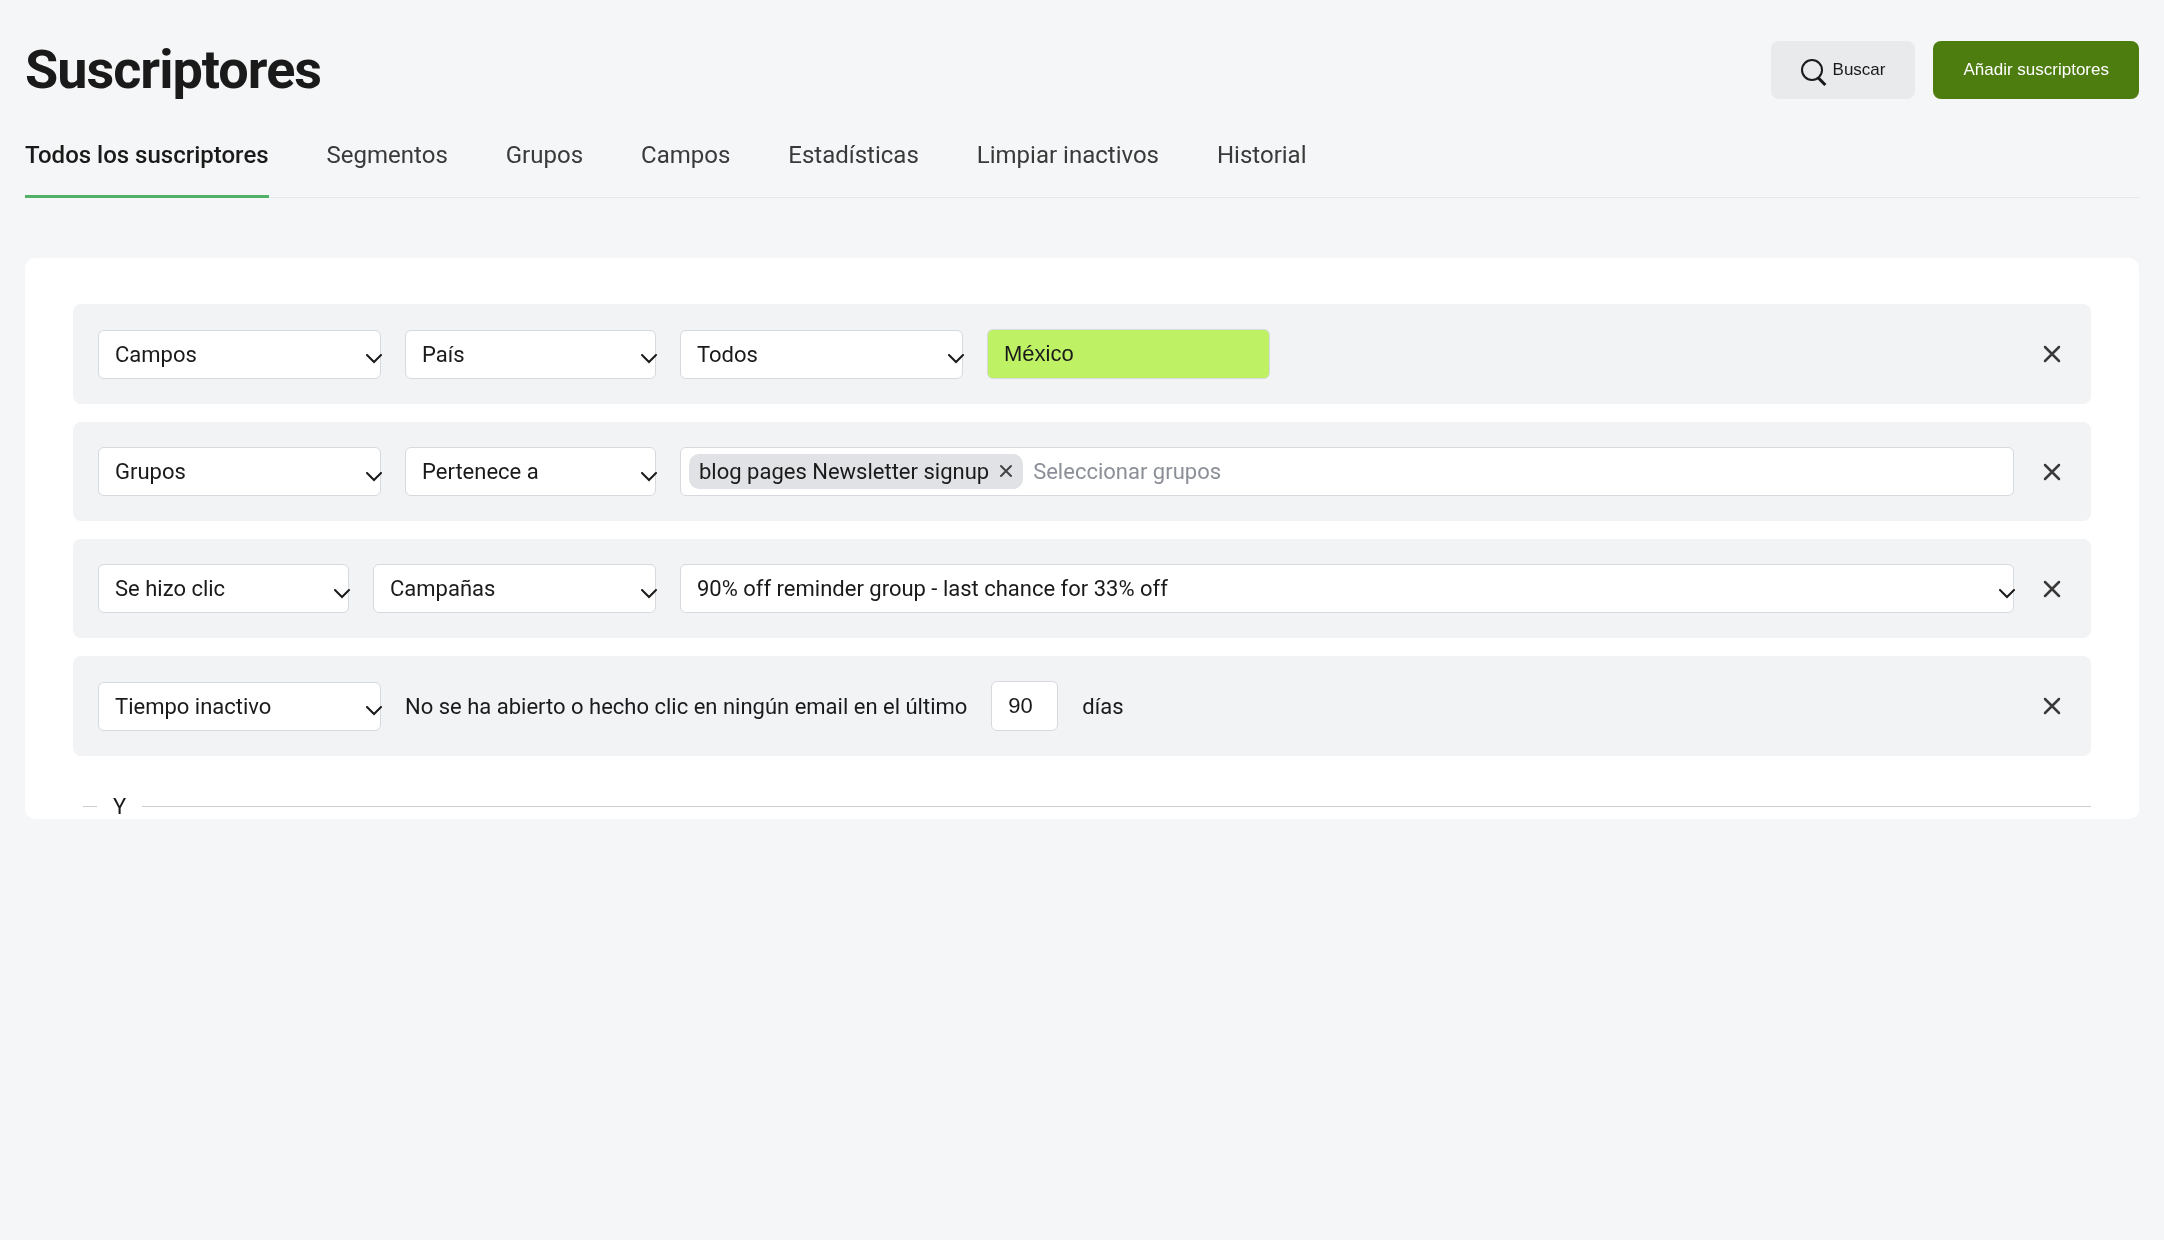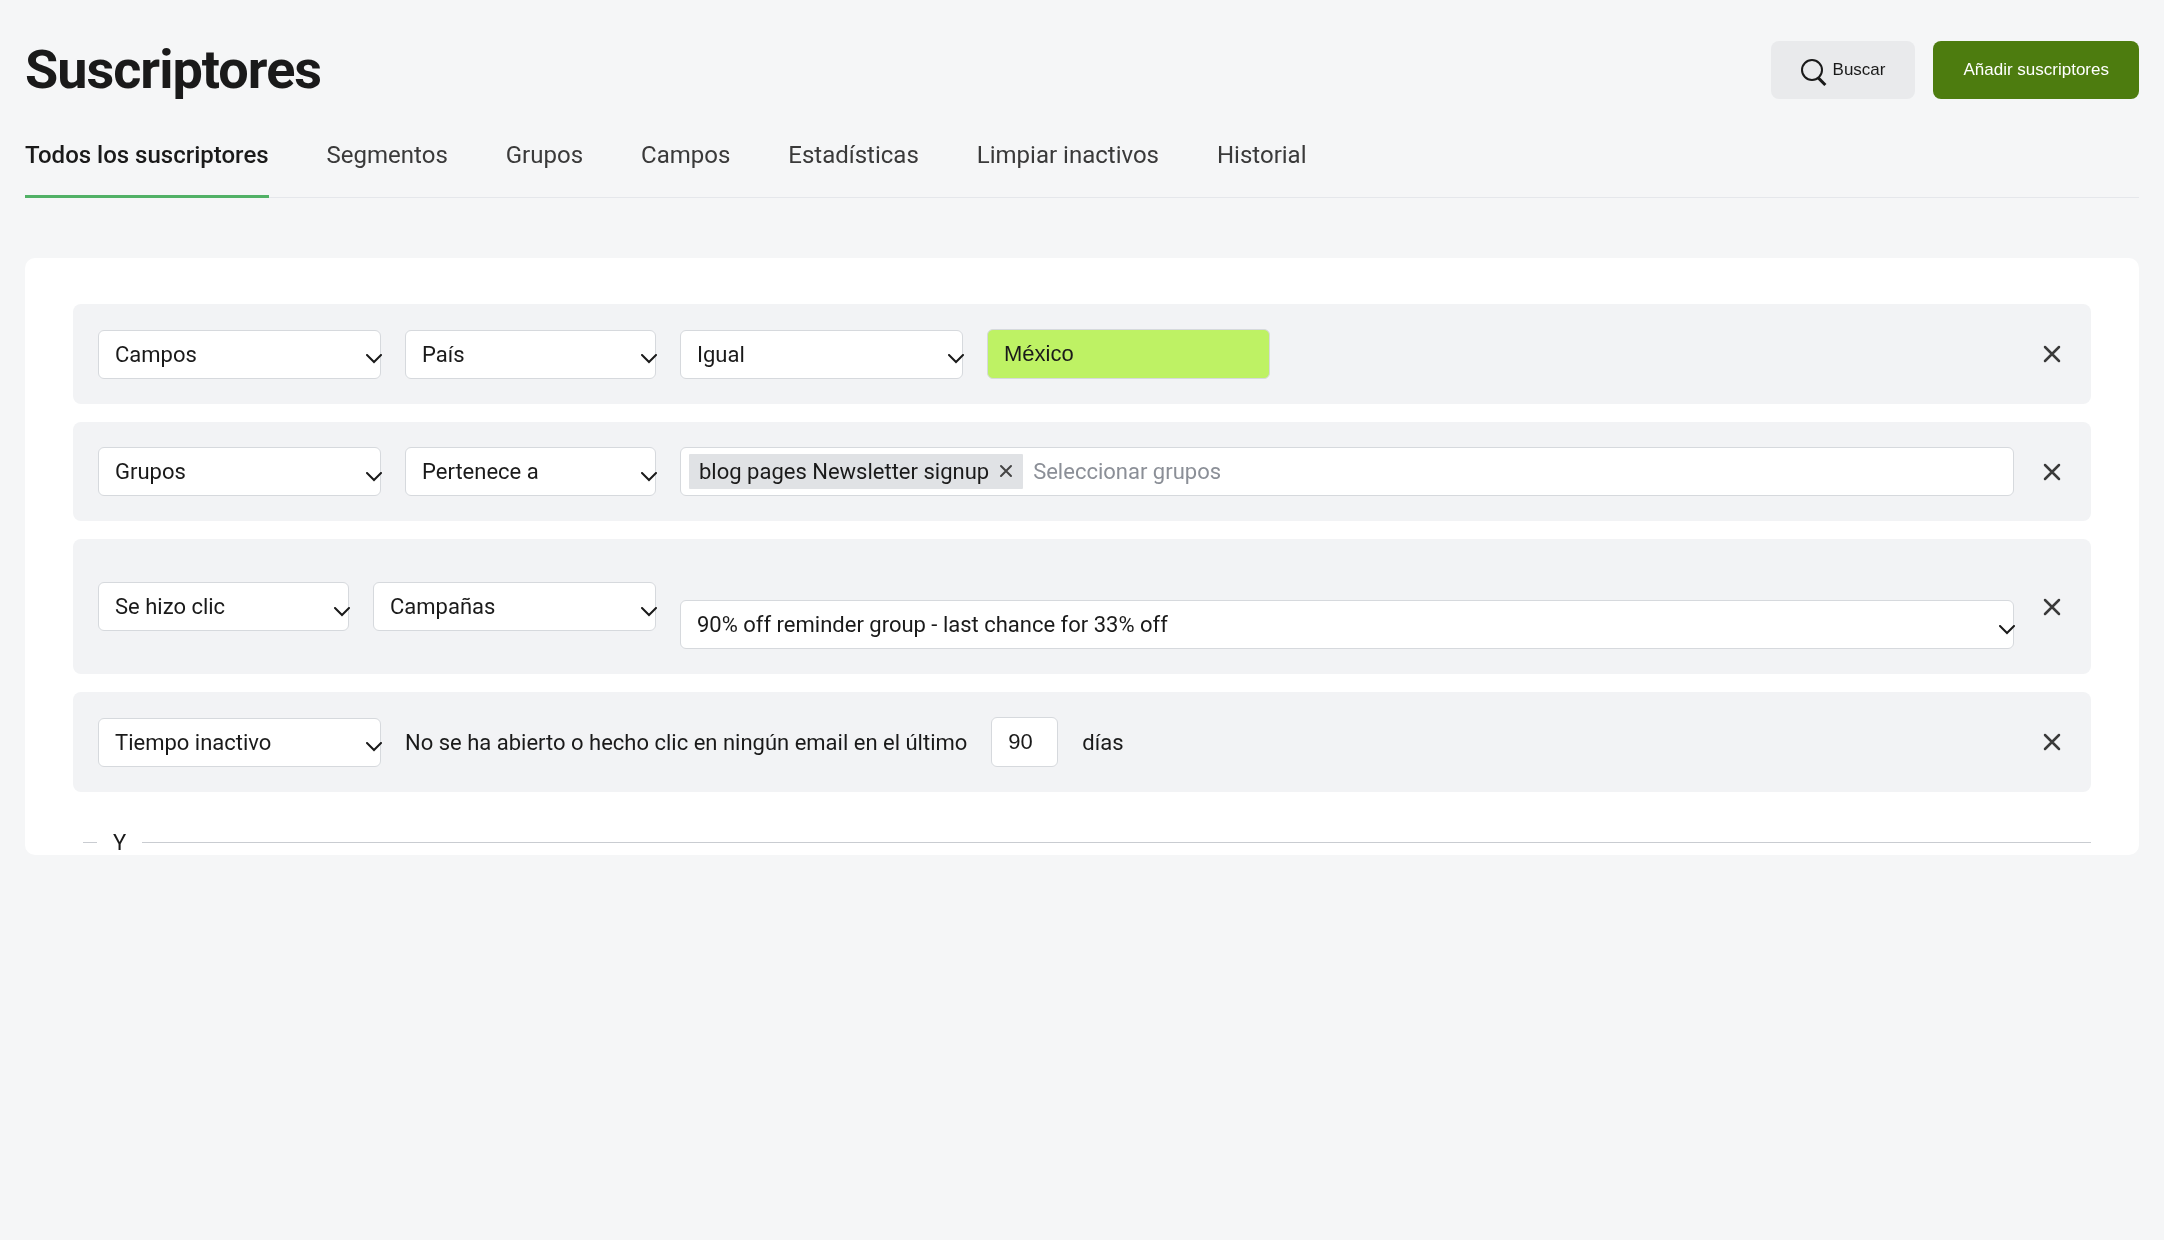--- a/index.html
+++ b/index.html
@@ -103,21 +103,21 @@
   padding: 11px 44px 11px 16px;
   font-size: 22px;
   color: #1a1a1a;
   cursor: pointer;
   display: flex;
   align-items: center;
 }
 .select-w1 { width: 283px; flex-shrink: 0; }
 .select-w2 { width: 251px; flex-shrink: 0; }
 .select-w3 { width: 283px; flex-shrink: 0; }
-.select-wide { flex: 1; margin-top: 36px; }
+.select-wide { flex: 1; }
 .input-text {
   background: #bef264;
   border: 1px solid #d6d9dd;
   border-radius: 6px;
   padding: 11px 16px;
   font-size: 22px;
   color: #1a1a1a;
   width: 283px;
 }
 .input-small {
@@ -156,21 +156,21 @@
   border: 1px solid #d6d9dd;
   border-radius: 6px;
   padding: 6px 8px;
   display: flex;
   align-items: center;
   gap: 10px;
   flex: 1;
 }
 .tag {
   background: #e0e2e5;
-  border-radius: 1px;
+  border-radius: 10px;
   padding: 5px 10px;
   display: inline-flex;
   align-items: center;
   gap: 10px;
   font-size: 22px;
   color: #1a1a1a;
 }
 .tag-close {
   cursor: pointer;
   font-size: 18px;
@@ -244,21 +244,21 @@
     </div>
     <div class="select select-w2">
       <span>País</span>
       <span class="chevron">
         <svg width="16" height="10" viewBox="0 0 16 10">
             <path d="M1 1l7 7 7-7" stroke="#1a1a1a" stroke-width="2" fill="none" stroke-linecap="round"></path>
           </svg>
       </span>
     </div>
     <div class="select select-w3">
-      <span>Igual</span>
+      <span>Todos</span>
       <span class="chevron">
         <svg width="16" height="10" viewBox="0 0 16 10">
             <path d="M1 1l7 7 7-7" stroke="#1a1a1a" stroke-width="2" fill="none" stroke-linecap="round"></path>
           </svg>
       </span>
     </div>
     <input class="input-text" value="México" style="">
     <div class="close-btn">
       <svg width="20" height="20" viewBox="0 0 20 20">
           <path d="M3 3l14 14M17 3L3 17" stroke="#3a3a3a" stroke-width="2.5" stroke-linecap="round"></path>

